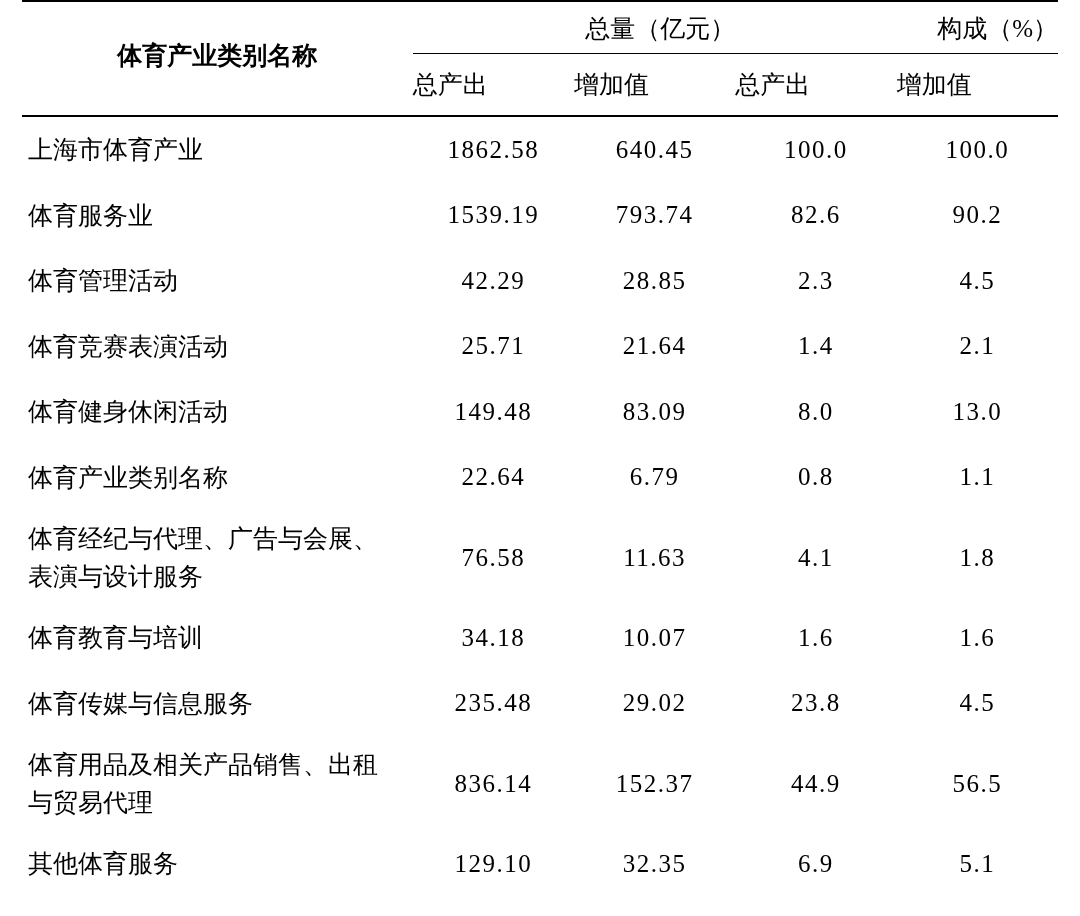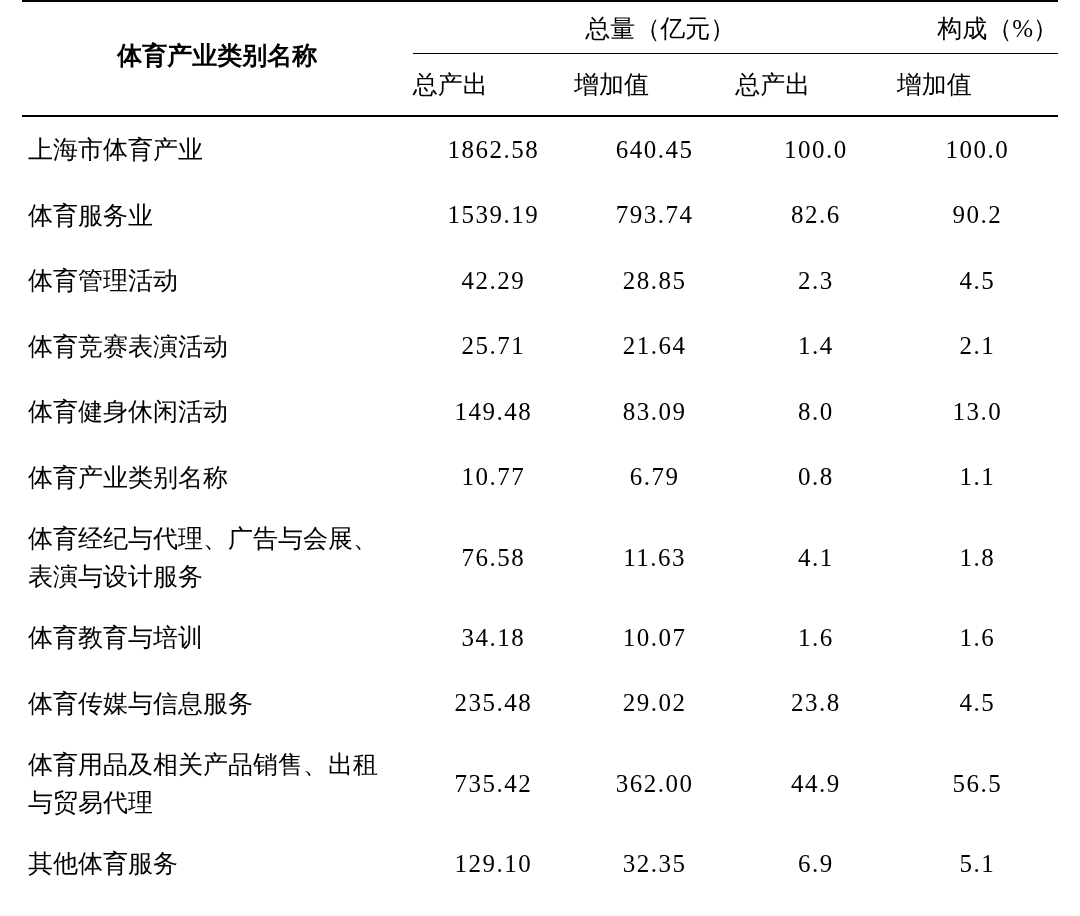--- a/index.html
+++ b/index.html
@@ -150,21 +150,21 @@
       </tr>
       <tr>
         <td class="name">体育健身休闲活动</td>
         <td class="val">149.48</td>
         <td class="val">83.09</td>
         <td class="val">8.0</td>
         <td class="val">13.0</td>
       </tr>
       <tr>
         <td class="name">体育产业类别名称</td>
-        <td class="val">10.77</td>
+        <td class="val">22.64</td>
         <td class="val">6.79</td>
         <td class="val">0.8</td>
         <td class="val">1.1</td>
       </tr>
       <tr class="two-line">
         <td class="name">体育经纪与代理、广告与会展、
 表演与设计服务</td>
         <td class="val">76.58</td>
         <td class="val">11.63</td>
         <td class="val">4.1</td>
@@ -180,22 +180,22 @@
       <tr>
         <td class="name">体育传媒与信息服务</td>
         <td class="val">235.48</td>
         <td class="val">29.02</td>
         <td class="val">23.8</td>
         <td class="val">4.5</td>
       </tr>
       <tr class="two-line">
         <td class="name">体育用品及相关产品销售、出租
 与贸易代理</td>
-        <td class="val">735.42</td>
-        <td class="val">362.00</td>
+        <td class="val">836.14</td>
+        <td class="val">152.37</td>
         <td class="val">44.9</td>
         <td class="val">56.5</td>
       </tr>
       <tr>
         <td class="name">其他体育服务</td>
         <td class="val">129.10</td>
         <td class="val">32.35</td>
         <td class="val">6.9</td>
         <td class="val">5.1</td>
       </tr>

